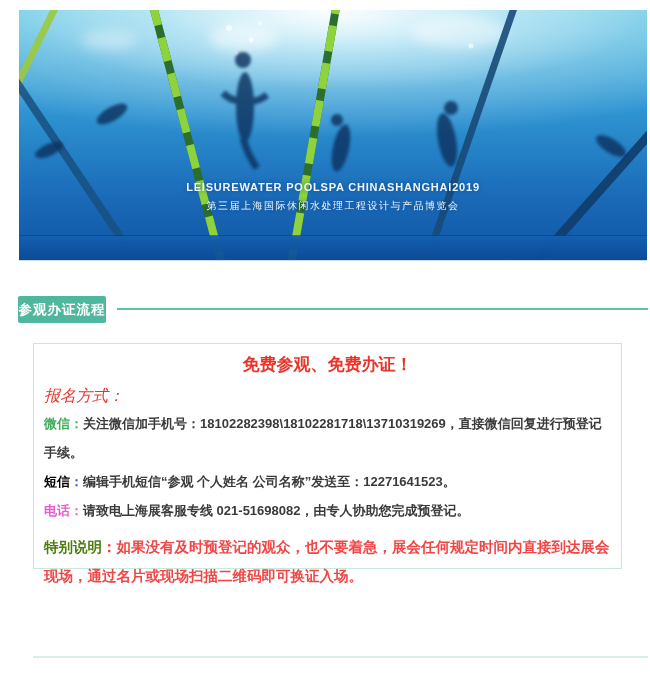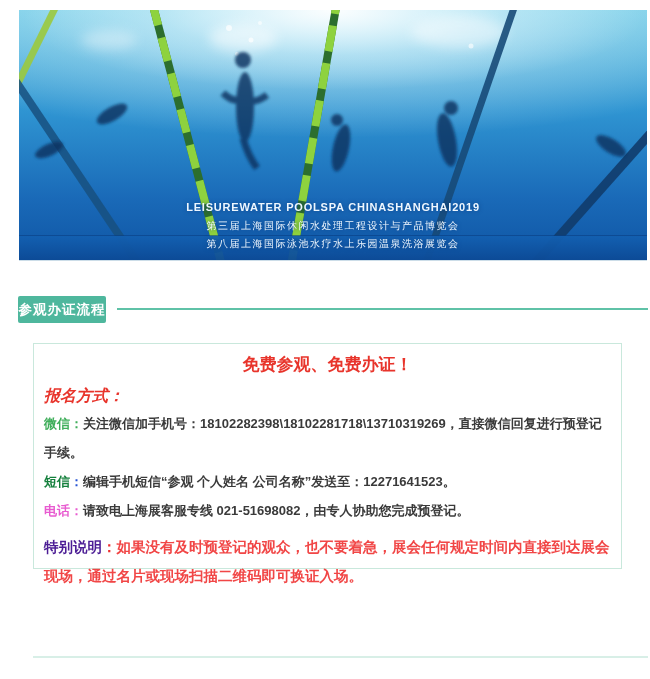--- a/index.html
+++ b/index.html
@@ -6,36 +6,36 @@
   body {
     width:650px; height:679px; background:#ffffff; position:relative; overflow:hidden;
     font-family:"Liberation Sans","DejaVu Sans",sans-serif;
   }
 
   
   .hero { position:absolute; left:19px; top:10px; width:628px; height:250px; overflow:hidden; }
   .hero svg { display:block; }
   .hero-caption { position:absolute; left:0; right:0; top:171px; text-align:center; color:#eef7ff; }
   .hero-en { font-size:11px; font-weight:bold; letter-spacing:0.8px; margin-bottom:4px;
-             text-shadow:0 0 4px rgba(8,56,120,.65);margin-top:20px; }
+             text-shadow:0 0 4px rgba(8,56,120,.65); }
   .hero-cn { font-size:10px; letter-spacing:1.5px; line-height:18px;
              text-shadow:0 0 4px rgba(8,56,120,.65); }
   .hero-edge { position:absolute; left:19px; top:260px; width:628px; height:1px; background:#ccdde8; }
 
   
   .badge { position:absolute; left:18px; top:296px; width:88px; height:27px; background:#4eb79d;
            color:#ffffff; font-size:13.5px; font-weight:bold; text-align:center; line-height:27px;
            letter-spacing:1px; border-radius:2px; z-index:2; }
   .section-line { position:absolute; left:117px; top:308px; width:531px; height:2px; background:#5fc2a7; }
 
   
   .notice { position:absolute; left:33px; top:343px; width:589px; height:226px; box-sizing:border-box;
             border:1px solid #c9e8dc; background:#ffffff; padding:8px 10px 0 10px; }
   .headline { font-size:17px; font-weight:bold; color:#e8342b; text-align:center; line-height:26px; }
-  .intro    { font-size:16px; font-weight:bold; font-style:italic; color:#e8342b; line-height:26px; margin-top:5px; }
+  .intro    { font-size:16px; font-weight:normal; font-style:italic; color:#e8342b; line-height:26px; margin-top:5px; }
   .method   { margin:0; font-size:13px; font-weight:bold; color:#3a3a3a; line-height:29px; }
   .special  { margin:8px 0 0 0; font-size:14.5px; font-weight:bold; color:#f14646; line-height:29px; }
 
   .bottom-rule { position:absolute; left:33px; top:656px; width:615px; height:2px; background:#d8efe7; }
 </style>
 </head>
 <body>
 
 <div>
 
@@ -116,36 +116,35 @@
         <ellipse cx="592" cy="136" rx="17" ry="7" transform="rotate(32 592 136)"></ellipse>
       </g>
 
       <rect y="225" width="628" height="2" fill="#0a3f84" opacity="0.6"></rect>
       <rect y="226" width="628" height="24" fill="url(#bottomBand)" opacity="0.95"></rect>
     </svg>
 
     <div class="hero-caption">
       <div class="hero-en">LEISUREWATER POOLSPA CHINASHANGHAI2019</div>
       <div class="hero-cn">第三届上海国际休闲水处理工程设计与产品博览会</div>
-      <div class="hero-cn">第八届上海国际泳池水疗水上乐园温泉洗浴展览会</div>
     </div>
   </div>
   <div class="hero-edge"></div>
 
   <div class="badge">参观办证流程</div>
   <div class="section-line"></div>
 
   <div class="notice">
     <div class="headline">免费参观、免费办证！</div>
     <div class="intro">报名方式：</div>
 
     <p class="method"><span style="color: rgb(63, 174, 90);">微信</span><span style="color: rgb(63, 174, 90);">：</span><span>关注微信加手机号：18102282398\18102281718\13710319269，直接微信回复进行预登记手续。</span></p>
 
-    <p class="method"><span style="color: #15803d;">短信</span><span style="color: rgb(38, 83, 212);">：</span><span>编辑手机短信“参观 个人姓名 公司名称”发送至：12271641523。</span></p>
+    <p class="method"><span style="color: #000000;">短信</span><span style="color: rgb(38, 83, 212);">：</span><span>编辑手机短信“参观 个人姓名 公司名称”发送至：12271641523。</span></p>
 
     <p class="method"><span style="color: rgb(232, 91, 208); text-align: center;">电话</span><span style="color: rgb(232, 91, 208);">：</span><span>请致电上海展客服专线 021-51698082，由专人协助您完成预登记。</span></p>
 
 
-    <p class="special"><span style="color: #4c1d95;">特别说明</span><span style="color: rgb(238, 47, 47);">：</span><span>如果没有及时预登记的观众，也不要着急，展会任何规定时间内直接到达展会现场，通过名片或现场扫描二维码即可换证入场。</span></p>
+    <p class="special"><span style="color: #4d7c0f;">特别说明</span><span style="color: rgb(238, 47, 47);">：</span><span>如果没有及时预登记的观众，也不要着急，展会任何规定时间内直接到达展会现场，通过名片或现场扫描二维码即可换证入场。</span></p>
   </div>
 
   <div class="bottom-rule"></div>
 </div>
 
 </body></html>

